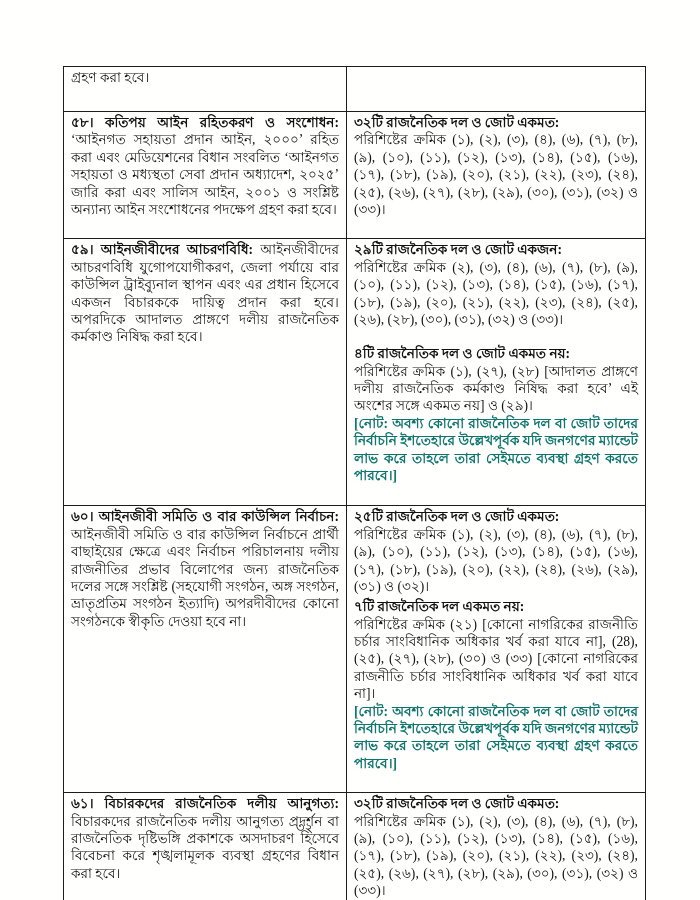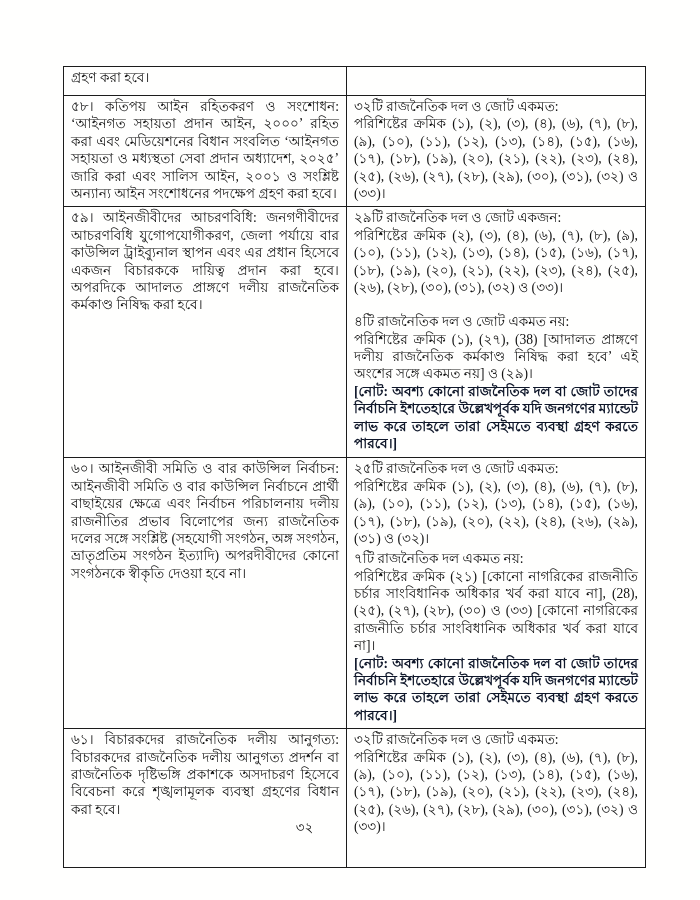--- a/index.html
+++ b/index.html
@@ -21,33 +21,33 @@
     position: absolute;
     left: 63px;
     top: 66px;
     width: 580px;
     border-collapse: collapse;
     table-layout: fixed;
   }
   table.doc-table td {
     border: 1.6px solid #1c1c1c;
     vertical-align: top;
-    padding: 2px 7px 4px 7px;
+    padding: 2px 7px 20px 7px;
     font-size: 13.6px;
     line-height: 1.28;
     text-align: justify;
   }
   td.col-left  { width: 268px; }
   td.col-right { width: 284px; }
-  .b { font-weight: normal; }
+  .b { font-weight: bold; }
   p { margin: 0; }
   .gap-lg { margin-top: 17px; }
   .gap-sm { margin-top: 3px; }
   .note {
-    color: #0f172a;
+    color: #0f766e;
     font-weight: bold;
     text-align: justify;
   }
   .page-num {
     position: absolute;
     top: 817px;
     left: 0;
     width: 609px;
     text-align: center;
     font-size: 13.5px;
@@ -80,27 +80,27 @@
         <p><span class="b">৫৮। কতিপয় আইন রহিতকরণ ও সংশোধন:</span> <span>‘আইনগত সহায়তা প্রদান আইন, ২০০০’ রহিত করা এবং মেডিয়েশনের বিধান সংবলিত ‘আইনগত সহায়তা ও মধ্যস্থতা সেবা প্রদান অধ্যাদেশ, ২০২৫’ জারি করা এবং সালিস আইন, ২০০১ ও সংশ্লিষ্ট অন্যান্য আইন সংশোধনের পদক্ষেপ গ্রহণ করা হবে।</span></p>
       </td>
       <td class="col-right h104">
         <p class="b">৩২টি রাজনৈতিক দল ও জোট একমত:</p>
         <p>পরিশিষ্টের ক্রমিক (১), (২), (৩), (৪), (৬), (৭), (৮), (৯), (১০), (১১), (১২), (১৩), (১৪), (১৫), (১৬), (১৭), (১৮), (১৯), (২০), (২১), (২২), (২৩), (২৪), (২৫), (২৬), (২৭), (২৮), (২৯), (৩০), (৩১), (৩২) ও (৩৩)।</p>
       </td>
     </tr>
 
     <tr>
       <td class="col-left h248">
-        <p><span class="b">৫৯। আইনজীবীদের আচরণবিধি:</span> <span>জনগণীবীদের আচরণবিধি যুগোপযোগীকরণ, জেলা পর্যায়ে বার কাউন্সিল ট্রাইব্যুনাল স্থাপন এবং এর প্রধান হিসেবে একজন বিচারককে দায়িত্ব প্রদান করা হবে। অপরদিকে আদালত প্রাঙ্গণে দলীয় রাজনৈতিক কর্মকাণ্ড নিষিদ্ধ করা হবে।</span></p>
+        <p><span class="b">৫৯। আইনজীবীদের আচরণবিধি:</span> <span>আইনজীবীদের আচরণবিধি যুগোপযোগীকরণ, জেলা পর্যায়ে বার কাউন্সিল ট্রাইব্যুনাল স্থাপন এবং এর প্রধান হিসেবে একজন বিচারককে দায়িত্ব প্রদান করা হবে। অপরদিকে আদালত প্রাঙ্গণে দলীয় রাজনৈতিক কর্মকাণ্ড নিষিদ্ধ করা হবে।</span></p>
       </td>
       <td class="col-right h248">
         <p class="b">২৯টি রাজনৈতিক দল ও জোট একজন:</p>
         <p>পরিশিষ্টের ক্রমিক (২), (৩), (৪), (৬), (৭), (৮), (৯), (১০), (১১), (১২), (১৩), (১৪), (১৫), (১৬), (১৭), (১৮), (১৯), (২০), (২১), (২২), (২৩), (২৪), (২৫), (২৬), (২৮), (৩০), (৩১), (৩২) ও (৩৩)।</p>
         <p class="b gap-lg">৪টি রাজনৈতিক দল ও জোট একমত নয়:</p>
-        <p>পরিশিষ্টের ক্রমিক (১), (২৭), (38) [আদালত প্রাঙ্গণে দলীয় রাজনৈতিক কর্মকাণ্ড নিষিদ্ধ করা হবে’ এই অংশের সঙ্গে একমত নয়] ও (২৯)।</p>
+        <p>পরিশিষ্টের ক্রমিক (১), (২৭), (২৮) [আদালত প্রাঙ্গণে দলীয় রাজনৈতিক কর্মকাণ্ড নিষিদ্ধ করা হবে’ এই অংশের সঙ্গে একমত নয়] ও (২৯)।</p>
         <p class="note">[নোট: অবশ্য কোনো রাজনৈতিক দল বা জোট তাদের নির্বাচনি ইশতেহারে উল্লেখপূর্বক যদি জনগণের ম্যান্ডেট লাভ করে তাহলে তারা সেইমতে ব্যবস্থা গ্রহণ করতে পারবে।]</p>
       </td>
     </tr>
 
     <tr>
       <td class="col-left h226">
         <p><span class="b">৬০। আইনজীবী সমিতি ও বার কাউন্সিল নির্বাচন:</span> <span>আইনজীবী সমিতি ও বার কাউন্সিল নির্বাচনে প্রার্থী বাছাইয়ের ক্ষেত্রে এবং নির্বাচন পরিচালনায় দলীয় রাজনীতির প্রভাব বিলোপের জন্য রাজনৈতিক দলের সঙ্গে সংশ্লিষ্ট (সহযোগী সংগঠন, অঙ্গ সংগঠন, ভ্রাতৃপ্রতিম সংগঠন ইত্যাদি) অপরদীবীদের কোনো সংগঠনকে স্বীকৃতি দেওয়া হবে না।</span></p>
       </td>
       <td class="col-right h226">
         <p class="b">২৫টি রাজনৈতিক দল ও জোট একমত:</p>

